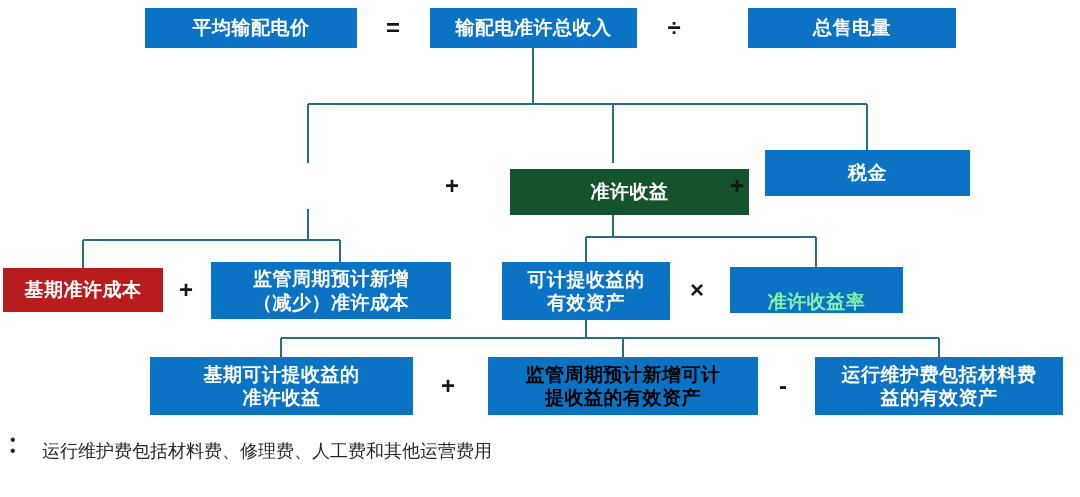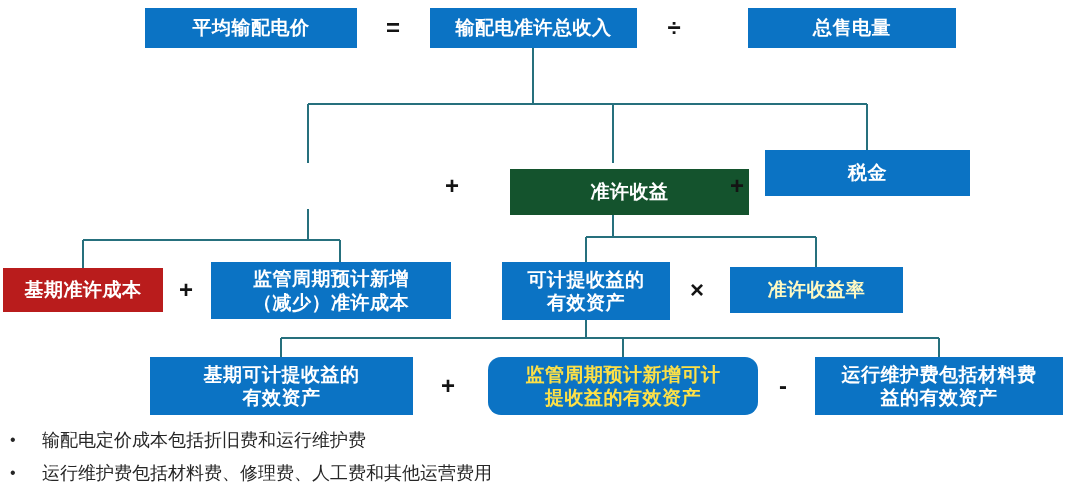--- a/index.html
+++ b/index.html
@@ -49,21 +49,21 @@
       <line x1="586" y1="237" x2="816" y2="237" stroke="#26707d" stroke-width="1.4"></line>
       <line x1="586" y1="237" x2="586" y2="262" stroke="#26707d" stroke-width="1.4"></line>
       <line x1="816" y1="237" x2="816" y2="267" stroke="#26707d" stroke-width="1.4"></line>
       <line x1="586" y1="320" x2="586" y2="338" stroke="#26707d" stroke-width="1.4"></line>
       <line x1="281" y1="338" x2="939" y2="338" stroke="#26707d" stroke-width="1.4"></line>
       <line x1="281" y1="338" x2="281" y2="357" stroke="#26707d" stroke-width="1.4"></line>
       <line x1="623" y1="338" x2="623" y2="357" stroke="#26707d" stroke-width="1.4"></line>
       <line x1="939" y1="338" x2="939" y2="357" stroke="#26707d" stroke-width="1.4"></line>
     </svg>
   <ul class="notes" id="notes">
-      <li style="color: rgb(38, 38, 38);"><span class="bullet">•</span><span>输配电定价成本包括折旧费和运行维护费</span></li>
+      <li style="color: rgb(38, 38, 38);"><span class="bullet">•</span></li>
       <li style="color: rgb(38, 38, 38);"><span class="bullet">•</span><span>运行维护费包括材料费、修理费、人工费和其他运营费用</span></li>
     </ul>
 <div class="node" style="left: 430px; top: 8px; width: 207px; height: 40px; background: rgb(11, 115, 196); color: rgb(255, 255, 255);">
       <span class="label">输配电准许总收入</span>
     </div>
     <div class="node" style="left: 145px; top: 8px; width: 212px; height: 40px; background: rgb(11, 115, 196); color: rgb(255, 255, 255);">
       <span class="label">平均输配电价</span>
     </div>
     <div class="node" style="left: 748px; top: 8px; width: 208px; height: 40px; background: rgb(11, 115, 196); color: rgb(255, 255, 255);">
       <span class="label">总售电量</span>
@@ -78,28 +78,28 @@
       <span class="label">基期准许成本</span>
     </div>
     <div class="node" style="left: 211px; top: 262px; width: 240px; height: 57px; background: rgb(11, 115, 196); color: rgb(255, 255, 255);">
       <span class="label">监管周期预计新增
 （减少）准许成本</span>
     </div>
     <div class="node" style="left: 502px; top: 262px; width: 168px; height: 58px; background: rgb(11, 115, 196); color: rgb(255, 255, 255);">
       <span class="label">可计提收益的
 有效资产</span>
     </div>
-    <div class="node" style="left: 730px; top: 267px; width: 173px; height: 46px; background: rgb(11, 115, 196); color: #fef9c3;">
+    <div class="node" style="left: 730px; top: 267px; width: 173px; height: 46px; background: rgb(11, 115, 196); color: #86efac; align-items: flex-end;">
       <span class="label">准许收益率</span>
     </div>
     <div class="node" style="left: 150px; top: 357px; width: 263px; height: 58px; background: rgb(11, 115, 196); color: rgb(255, 255, 255);">
       <span class="label">基期可计提收益的
-有效资产</span>
+准许收益</span>
     </div>
-    <div class="node" style="left: 488px; top: 357px; width: 270px; height: 58px; background: rgb(11, 115, 196); color: #fde047; border-radius: 13px;">
+    <div class="node" style="left: 488px; top: 357px; width: 270px; height: 58px; background: rgb(11, 115, 196); color: #000000;">
       <span class="label">监管周期预计新增可计
 提收益的有效资产</span>
     </div>
     <div class="node" style="left: 815px; top: 357px; width: 248px; height: 58px; background: rgb(11, 115, 196); color: rgb(255, 255, 255);">
       <span class="label">运行维护费包括材料费
 益的有效资产</span>
     </div>
     <div class="op" style="left: 393px; top: 28px; color: rgb(20, 20, 20);">=</div>
     <div class="op" style="left: 674px; top: 28px; color: rgb(20, 20, 20);">÷</div>
     <div class="op" style="left: 452px; top: 186px; color: rgb(20, 20, 20);">+</div>

